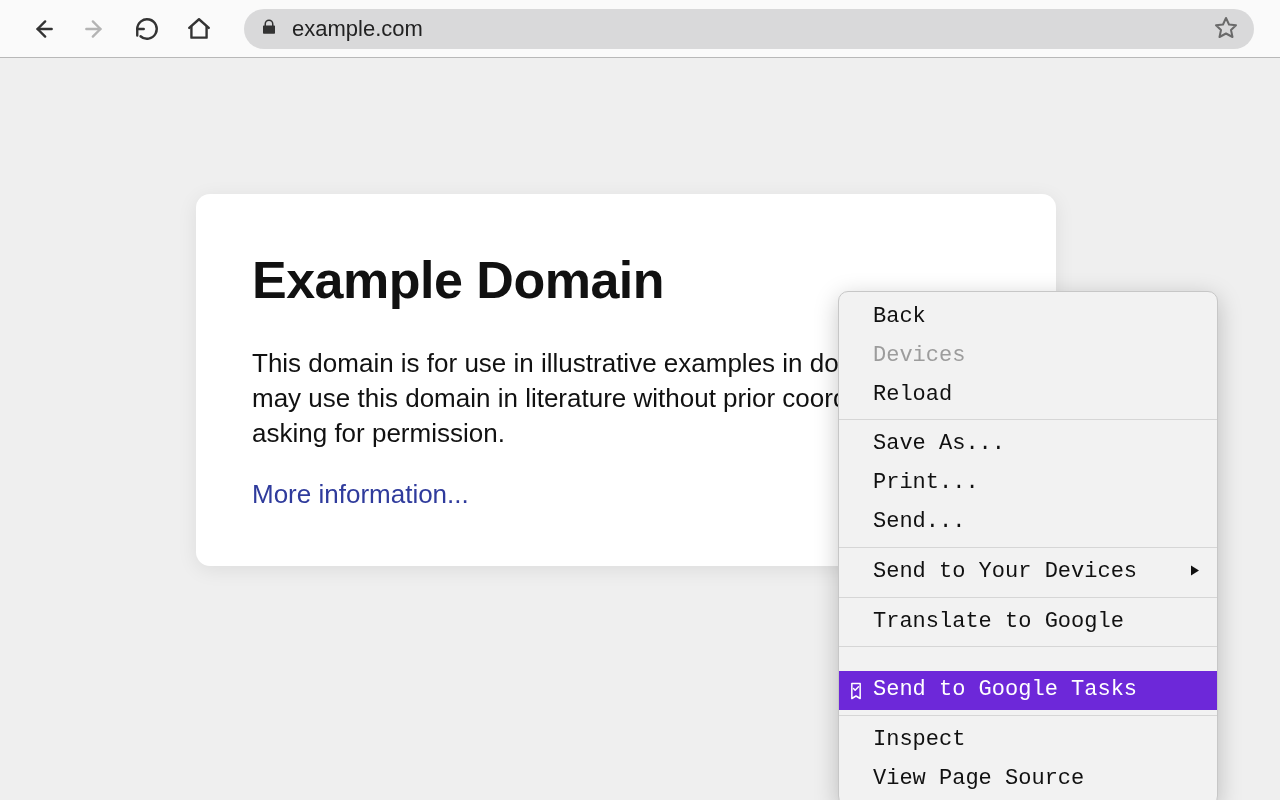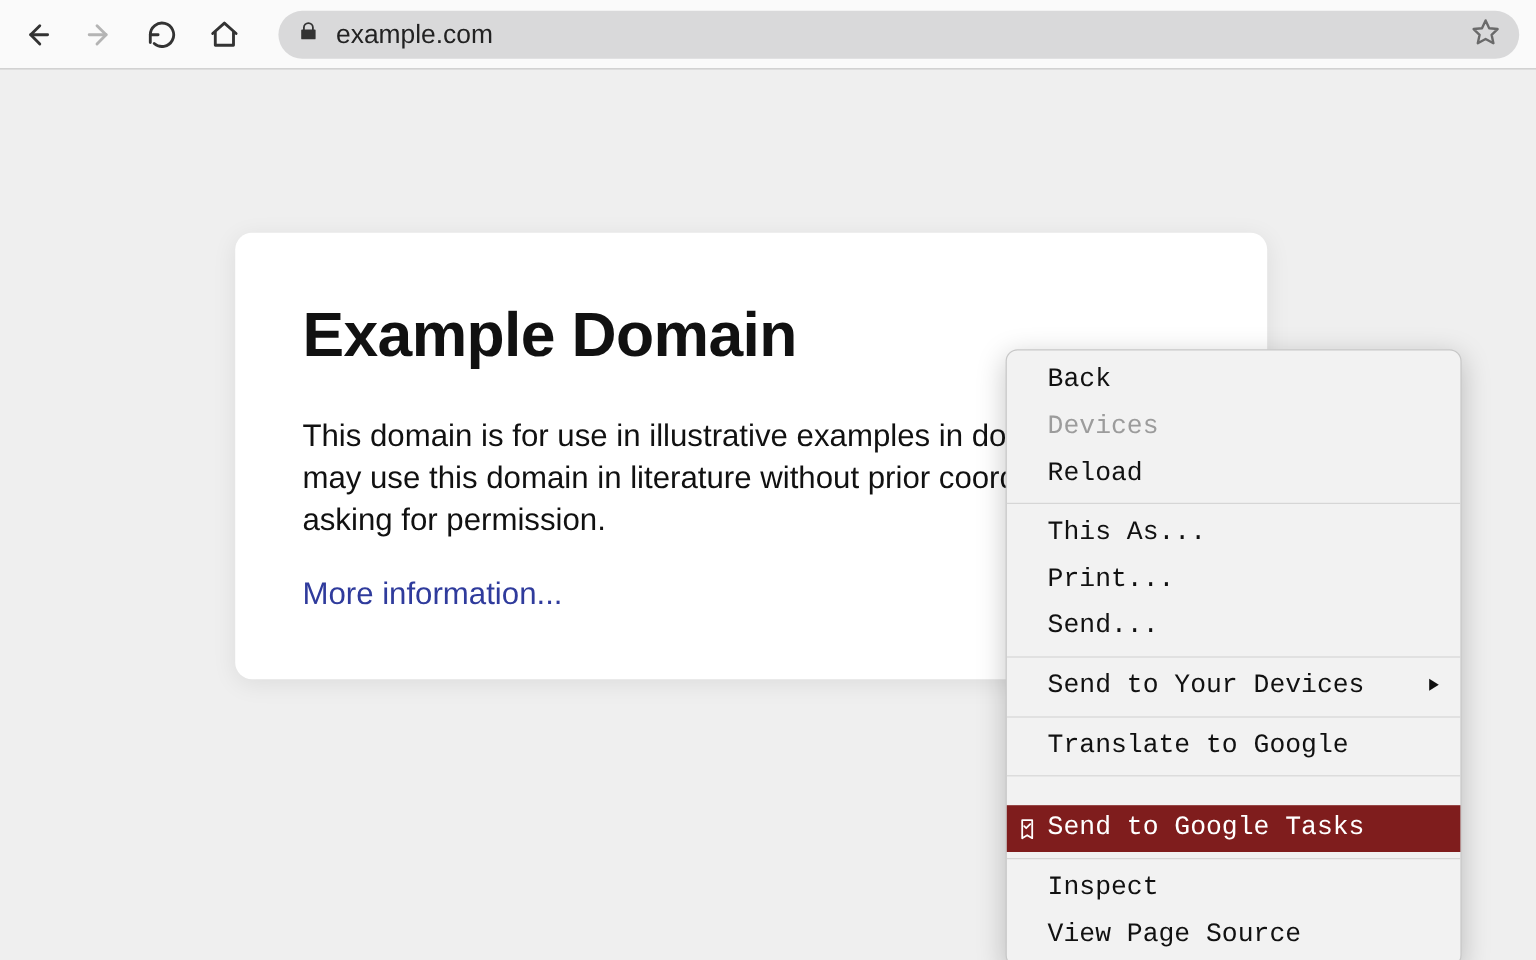--- a/index.html
+++ b/index.html
@@ -9,21 +9,21 @@
     background: #f0f0f0;
   }
 
   
   .toolbar {
     height: 58px;
     background: #fafafa;
     border-bottom: 1px solid #b8b8b8;
     display: flex;
     align-items: center;
-    padding: 0 14px;
+    padding: 0 26px;
     gap: 18px;
   }
   .nav-btn {
     width: 34px;
     height: 34px;
     display: flex;
     align-items: center;
     justify-content: center;
     border-radius: 6px;
     cursor: pointer;
@@ -106,21 +106,21 @@
   .menu-item {
     position: relative;
     padding: 4px 34px 4px 34px;
     line-height: 1.4;
     cursor: default;
     display: flex;
     align-items: center;
   }
   .menu-item.disabled { color: #9c9c9c; }
   .menu-item.selected {
-    background: #7f1d1d;
+    background: #6d28d9;
     color: #fff;
     margin-top: 24px;
   }
   .menu-sep {
     height: 1px;
     background: #d6d6d6;
     margin: 5px 0;
   }
   .menu-item .submenu-arrow {
     position: absolute;
@@ -196,21 +196,21 @@
         <span>Back</span>
       </div>
       <div class="menu-item disabled">
         <span>Devices</span>
       </div>
       <div class="menu-item">
         <span>Reload</span>
       </div>
       <div class="menu-sep"></div>
       <div class="menu-item">
-        <span>This As...</span>
+        <span>Save As...</span>
       </div>
       <div class="menu-item">
         <span>Print...</span>
       </div>
       <div class="menu-item">
         <span>Send...</span>
       </div>
       <div class="menu-sep"></div>
       <div class="menu-item">
         <span>Send to Your Devices</span>

